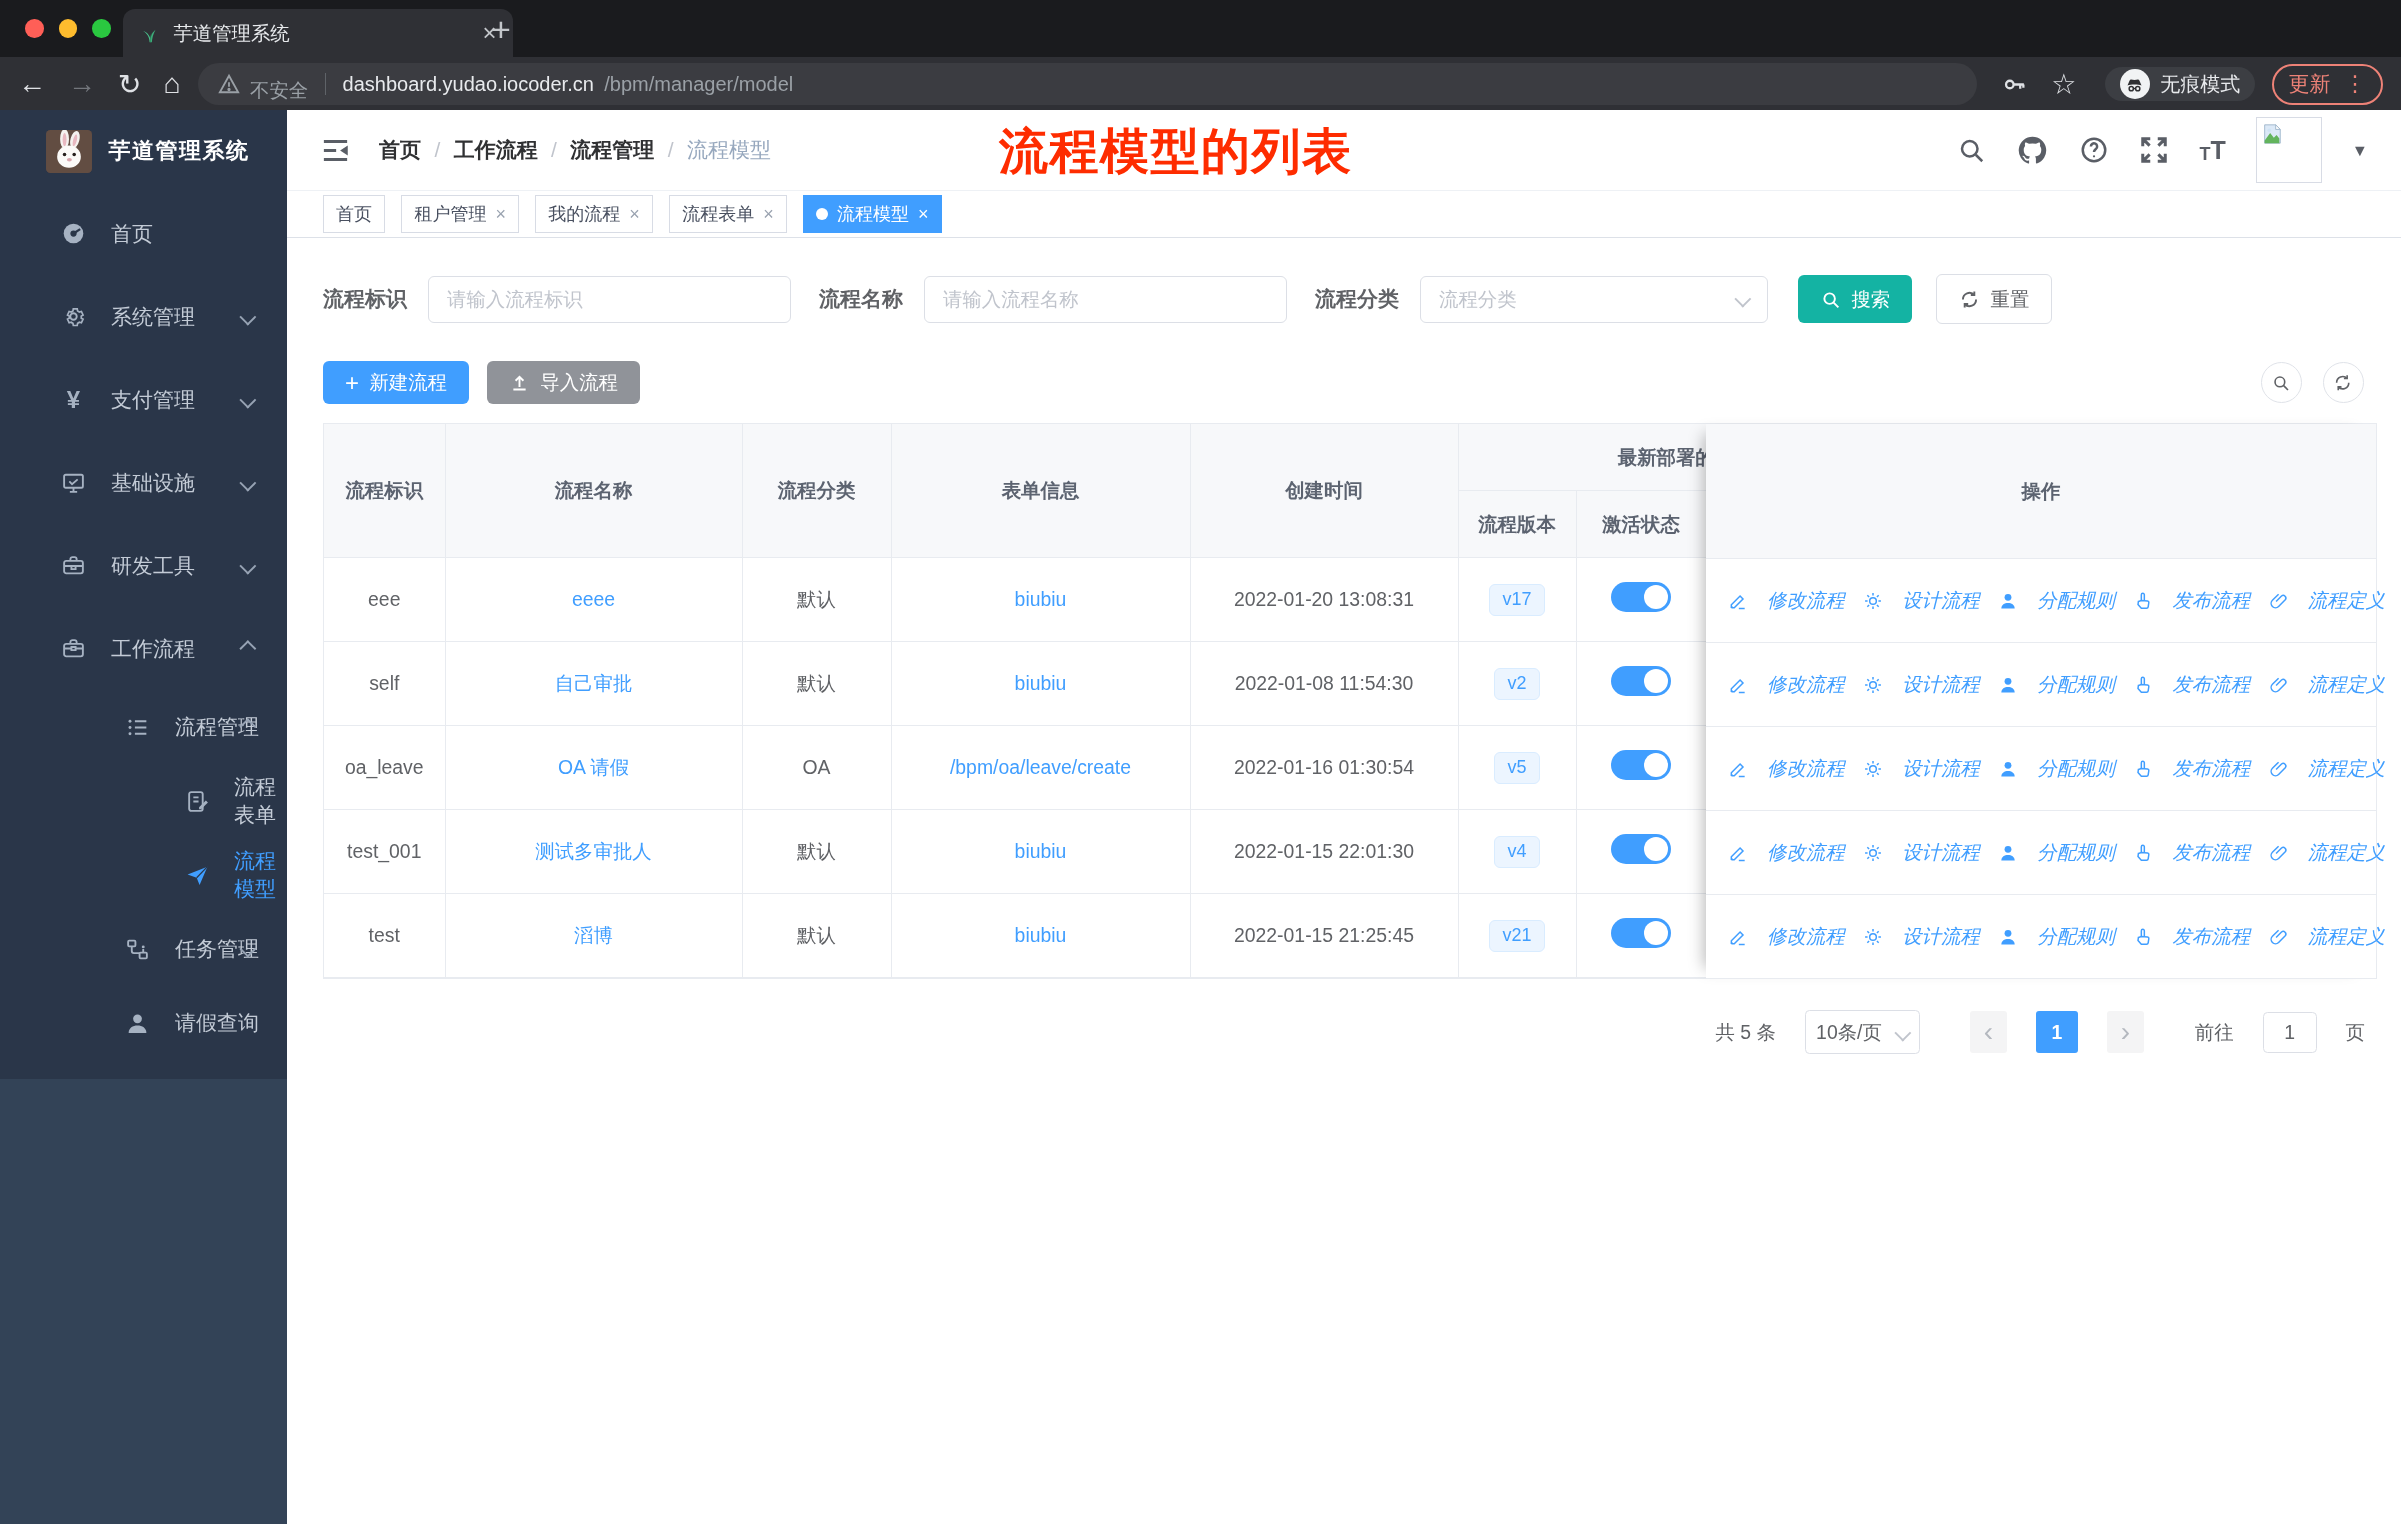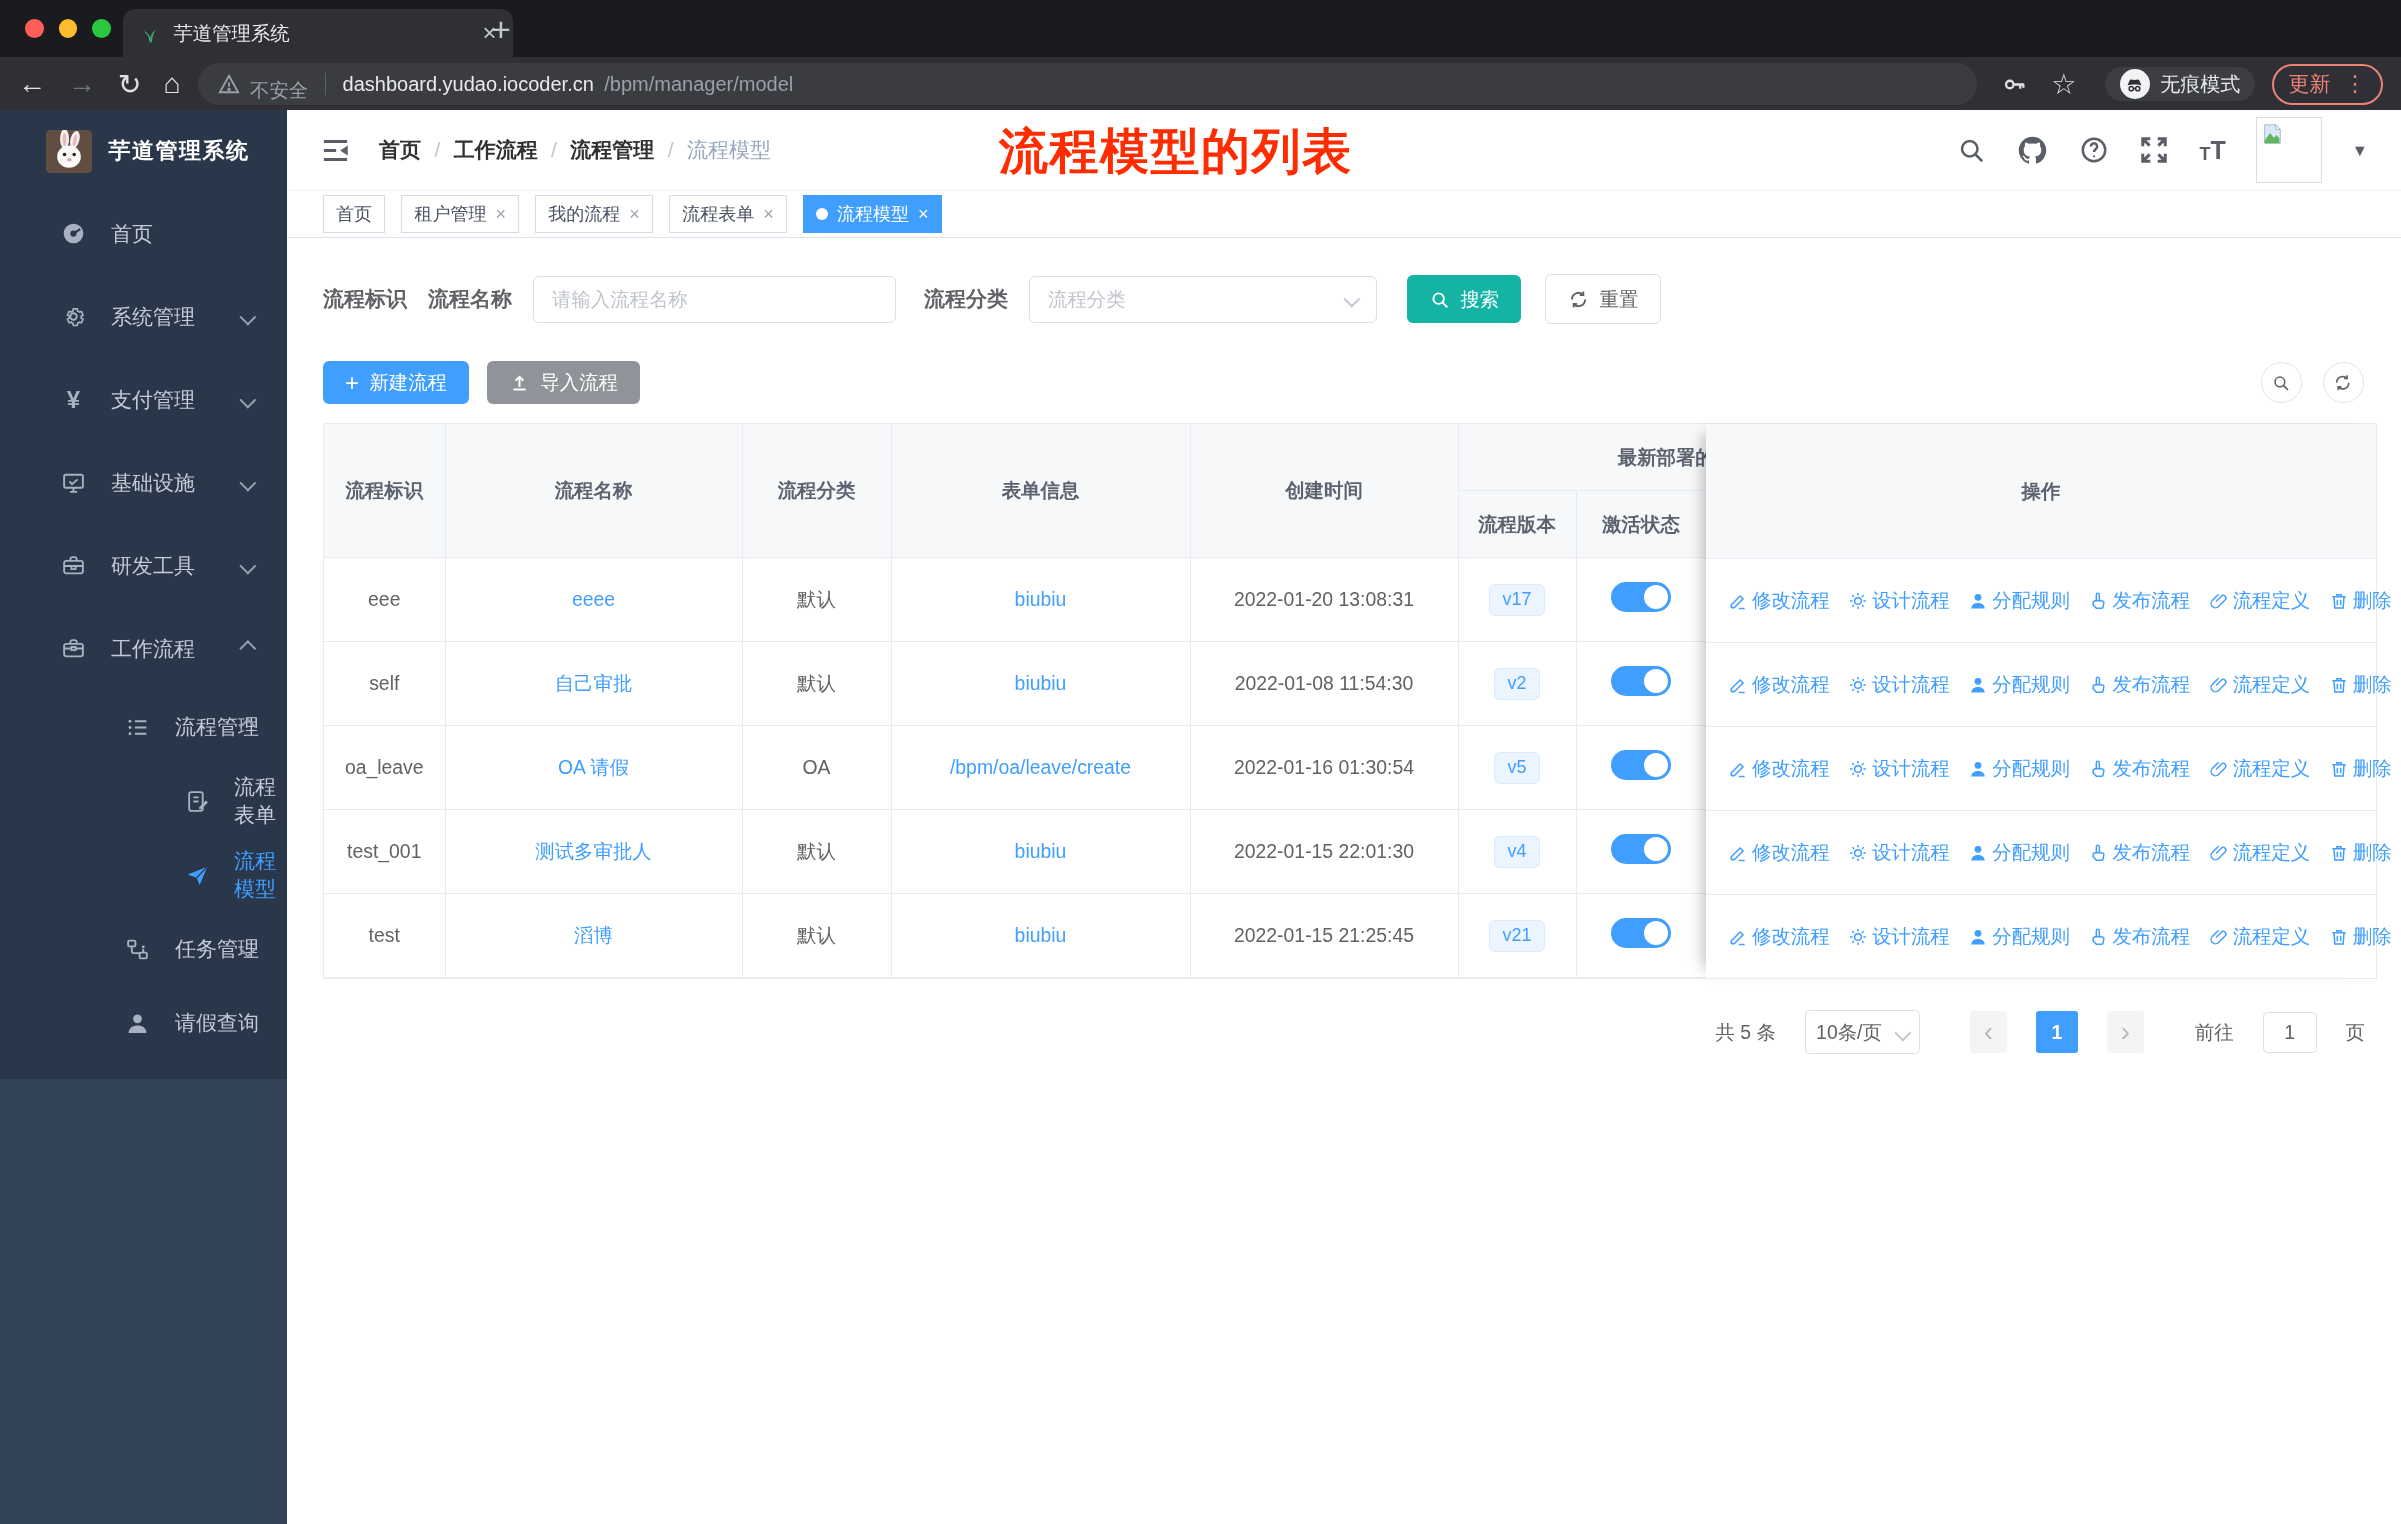--- a/index.html
+++ b/index.html
@@ -96,21 +96,21 @@
   th, td { border-right:1.5px solid #e8ebf0; border-bottom:1.5px solid #e8ebf0; text-align:center; overflow:hidden; white-space:nowrap; }
   th { background:#f7f8fa; font-size:19.4px; font-weight:700; color:#5c6370; height:66px; }
   td { height:83px; font-size:19.4px; color:#606266; background:#fff; }
   .tlink { color:#409eff; font-size:19.4px; }
   .badge { display:inline-block; padding:4.5px 12px; background:#ecf5ff; border:1.5px solid #d9ecff; border-radius:6px; color:#409eff; font-size:18px; }
   .toggle { display:inline-block; width:60px; height:30px; background:#409eff; border-radius:15px; position:relative; cursor:pointer; }
   .toggle::after { content:""; position:absolute; right:3px; top:3px; width:24px; height:24px; border-radius:50%; background:#fff; }
   .op-col { position:absolute; top:0; right:0; bottom:0; width:670px; background:#fff; box-shadow:-12px 0 15px -10.4px rgba(0,0,0,0.28); z-index:2; }
   .op-head { height:134px; background:#f7f8fa; border-bottom:1.5px solid #e8ebf0; display:flex; align-items:center; justify-content:center; font-size:19.4px; font-weight:700; color:#5c6370; }
   .op-row { height:84px; box-sizing:border-box; border-bottom:1.5px solid #e8ebf0; display:flex; align-items:center; gap:18.6px; padding-left:22px; }
-  .op-link { display:inline-flex; align-items:center; gap:4px; color:#409eff; font-size:19.4px; white-space:nowrap; }
+  .op-link { display:inline-flex; align-items:center; gap:19px; color:#409eff; font-size:19.4px; white-space:nowrap;font-style:italic; }
 
   
   .pagination { margin-top:31px; display:flex; align-items:center; justify-content:flex-end; gap:29px; font-size:19.4px; color:#606266; padding-right:12px; }
   .psel { width:113px; height:42px; border:1.5px solid #dcdfe6; border-radius:4.5px; display:flex; align-items:center; justify-content:center; gap:15px; cursor:pointer; }
   .psel .chev { border-color:#c0c4cc; }
   .pbtn { width:37px; height:42px; background:#f4f4f5; border-radius:3px; display:flex; align-items:center; justify-content:center; color:#b4b8bf; font-size:28px; cursor:pointer; }
   .pcur { width:42px; height:42px; background:#409eff; border-radius:3px; color:#fff; display:flex; align-items:center; justify-content:center; font-weight:700; cursor:pointer; }
   .pgoto { width:52px; height:39px; border:1.5px solid #dcdfe6; border-radius:4.5px; text-align:center; font-size:19.4px; color:#606266; outline:none; }
 </style>
 </head>
@@ -413,20 +413,21 @@
           <span class="tag-dot"></span>
           <span>流程模型</span>
           <span class="x">×</span>
         </span>
     </div>
 
     <div class="content">
 
       <div class="filters">
         <span class="f-label">流程标识</span>
+        <input class="f-input" placeholder="请输入流程标识" style="">
         <span class="f-label">流程名称</span>
         <input class="f-input" placeholder="请输入流程名称" style="">
         <span class="f-label">流程分类</span>
         <span class="f-select">
           <span>流程分类</span>
           <i class="chev down" style="border-color:#c0c4cc"></i>
         </span>
         <span class="btn btn-search">
           <svg width="21" height="21" viewBox="0 0 24 24" fill="none" stroke="#fff" stroke-width="2.2">
               <circle cx="11" cy="11" r="6"></circle>

